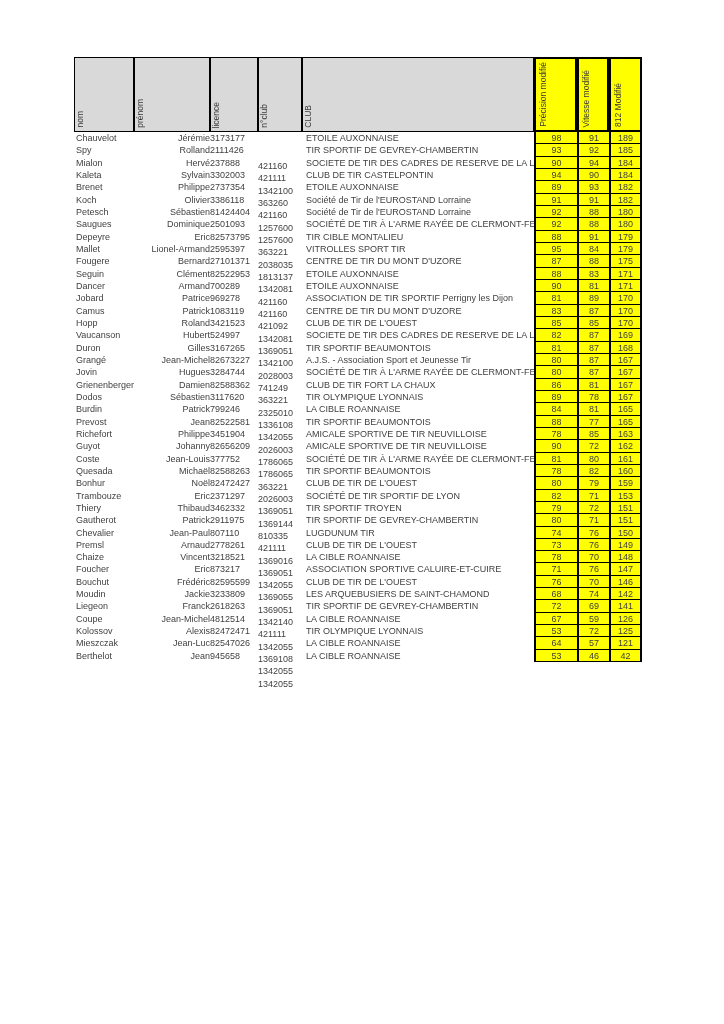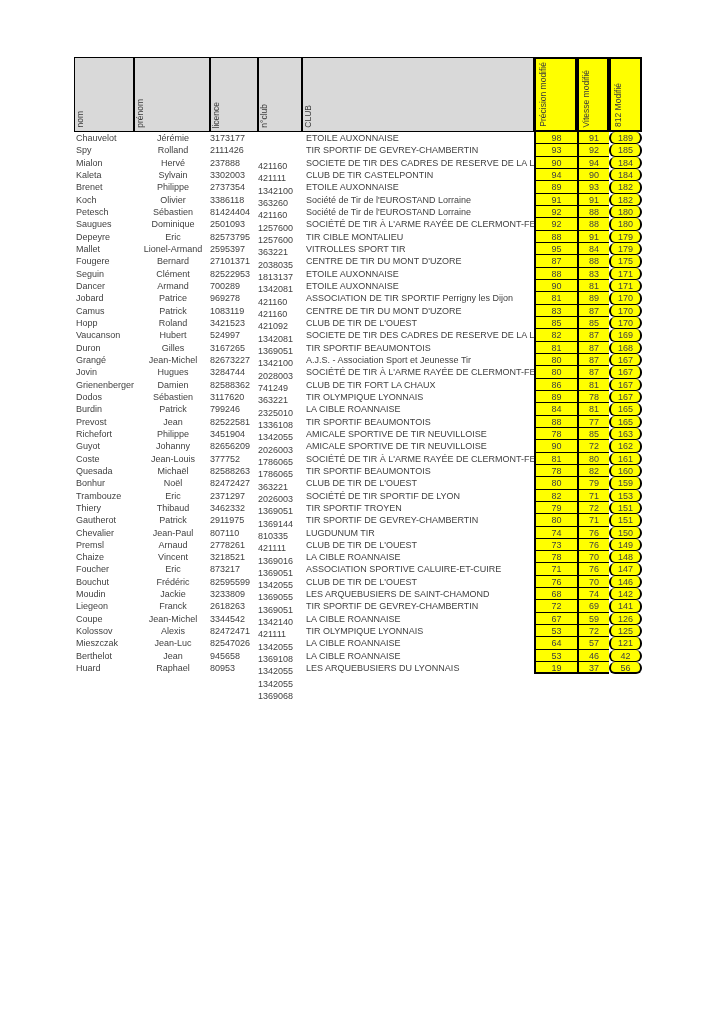--- a/index.html
+++ b/index.html
@@ -25,31 +25,31 @@
   .hcell.yellow .hlabel{left:3px;}
 
   
   .rows{display:block;}
   .row{display:flex;height:12.34px;}
   .cell{
     box-sizing:border-box;height:12.34px;line-height:12.4px;
     font-size:9px;color:#3f3f3f;white-space:nowrap;overflow:visible;
   }
   .c-nom   {width:60px;text-align:left;padding-left:2px;}
-  .c-prenom{width:76px;text-align:center;padding-left:2px;}
+  .c-prenom{width:76px;text-align:right;padding-left:2px;}
   .c-lic   {width:48px;text-align:left;padding-right:3px;}
   .c-nclub {width:44px;padding-right:5px;margin-top:28px;}
   .c-club  {width:232px;text-align:left;padding-left:4px;overflow:hidden;}
   .c-score {
     text-align:center;background:#ffff00;
     border-left:2px solid #000;border-bottom:1px solid #000;
   }
   .c-prec  {width:43px;}
   .c-vit   {width:32px;}
-  .c-812   {width:33px;border-right:2px solid #000;border-radius:6px;}
+  .c-812   {width:33px;border-right:2px solid #000;}
   .row.last-row .c-score{border-bottom:2px solid #000;}
 
   
   .h-nom{width:60px;} .h-prenom{width:76px;} .h-lic{width:48px;}
   .h-nclub{width:44px;} .h-club{width:232px;}
   .h-prec{width:43px;} .h-vit{width:32px;} .h-812{width:33px;}
 </style>
 </head>
 <body>
 
@@ -508,21 +508,21 @@
     <div class="cell c-nclub">421111</div>
     <div class="cell c-club">TIR SPORTIF DE GEVREY-CHAMBERTIN</div>
     <div class="cell c-score c-prec">72</div>
     <div class="cell c-score c-vit">69</div>
     <div class="cell c-score c-812">141</div>
   </div>
 
   <div class="row">
     <div class="cell c-nom">Coupe</div>
     <div class="cell c-prenom">Jean-Michel</div>
-    <div class="cell c-lic">3344542</div>
+    <div class="cell c-lic">4812514</div>
     <div class="cell c-nclub">1342055</div>
     <div class="cell c-club">LA CIBLE ROANNAISE</div>
     <div class="cell c-score c-prec">67</div>
     <div class="cell c-score c-vit">59</div>
     <div class="cell c-score c-812">126</div>
   </div>
 
   <div class="row">
     <div class="cell c-nom">Kolossov</div>
     <div class="cell c-prenom">Alexis</div>
@@ -549,24 +549,14 @@
     <div class="cell c-nom">Berthelot</div>
     <div class="cell c-prenom">Jean</div>
     <div class="cell c-lic">945658</div>
     <div class="cell c-nclub">1342055</div>
     <div class="cell c-club">LA CIBLE ROANNAISE</div>
     <div class="cell c-score c-prec">53</div>
     <div class="cell c-score c-vit">46</div>
     <div class="cell c-score c-812">42</div>
   </div>
 
-  <div class="row last-row">
-    <div class="cell c-nom">Huard</div>
-    <div class="cell c-prenom">Raphael</div>
-    <div class="cell c-lic">80953</div>
-    <div class="cell c-nclub">1369068</div>
-    <div class="cell c-club">LES ARQUEBUSIERS DU LYONNAIS</div>
-    <div class="cell c-score c-prec">19</div>
-    <div class="cell c-score c-vit">37</div>
-    <div class="cell c-score c-812">56</div>
-  </div>
 </div>
 </div>
 
 </body></html>

